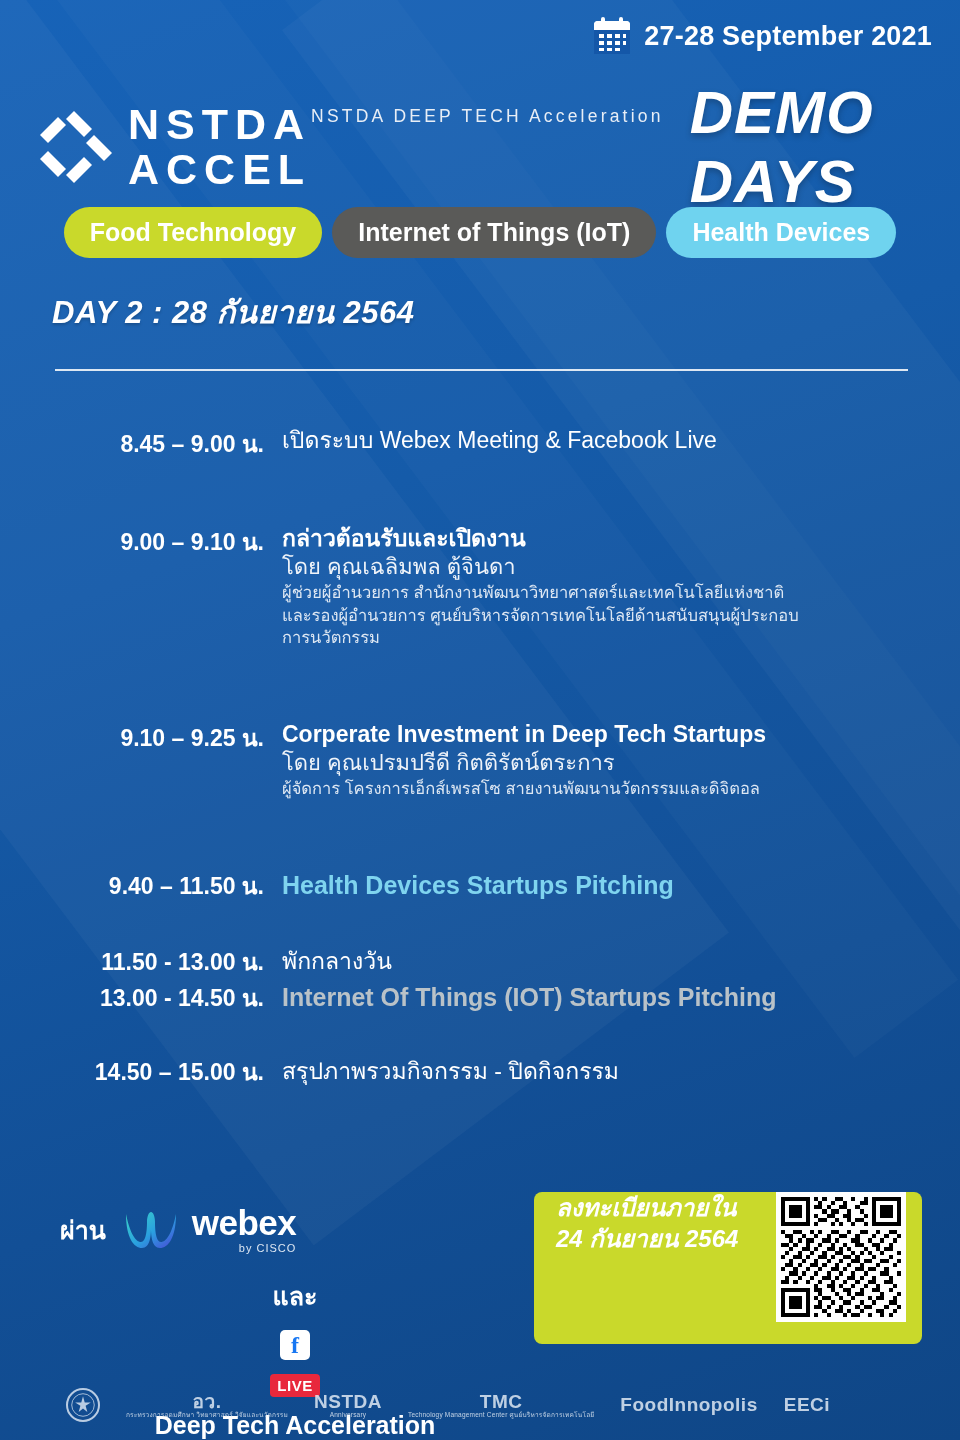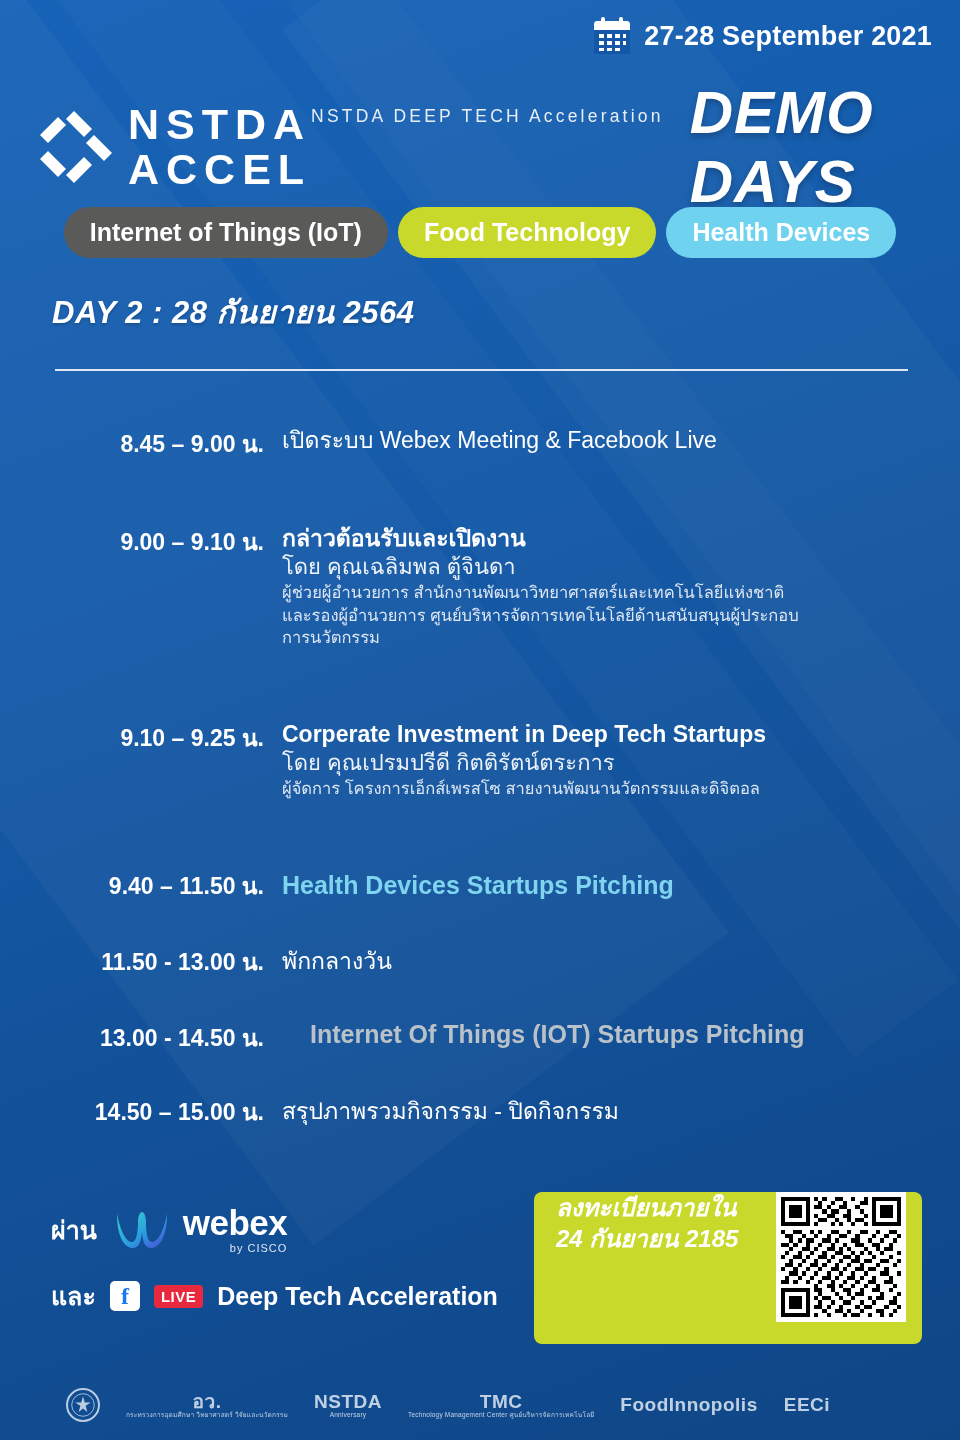--- a/index.html
+++ b/index.html
@@ -105,29 +105,29 @@
     color: #dde7f3; font-size: 16.5px; line-height: 1.35;
   }
   .accent-blue { color: #7fd4ef; font-weight: bold; font-size: 25px; }
   .accent-grey { color: #b9c2c8; font-weight: bold; font-size: 25px; }
 
   .r1 { margin-top: 18px; }
   .r2 { margin-top: 62px; }
   .r3 { margin-top: 72px; }
   .r4 { margin-top: 68px; align-items: center; }
   .r5 { margin-top: 40px; align-items: center; }
-  .r6 { margin-top: 40px; align-items: flex-start; gap: 28px; }
+  .r6 { align-items: center; }
   .r7 { margin-top: 38px; align-items: center; }
 
   
   .broadcast {
-    position: absolute; left: 51px; top: 1205px; width: 470px; z-index: 5;
+    position: absolute; left: 60px; top: 1205px; width: 470px; z-index: 5;
   }
   .bc-line { display: flex; align-items: center; gap: 14px; }
-  .bc-line2 { display: flex; align-items: center; gap: 14px; margin-top: 22px; }
+  .bc-line2 { display: flex; align-items: center; gap: 14px; margin-top: 22px; flex-direction: column; }
   .bc-label { color: #ffffff; font-size: 25px; font-weight: bold; }
   .webex-logo { display: flex; align-items: center; gap: 10px; }
   .webex-mark { width: 62px; height: 44px; }
   .webex-text { display: flex; flex-direction: column; line-height: 1; }
   .webex-word { color: #ffffff; font-size: 35px; font-weight: bold; letter-spacing: -0.5px; }
   .webex-cisco { color: #dde7f3; font-size: 11px; letter-spacing: 1px; align-self: flex-end; margin-top: 3px; }
   .fb-badge {
     width: 30px; height: 30px; border-radius: 5px; background: #ffffff;
     display: flex; align-items: center; justify-content: center;
     color: #1877f2; font-weight: bold; font-size: 24px; font-family: "Liberation Serif", serif;
@@ -211,22 +211,22 @@
       </svg>
     </span>
     <span class="brand">
       <span class="brand-main">NSTDA ACCEL</span>
       <span class="brand-sub">NSTDA DEEP TECH Acceleration</span>
     </span>
     <span class="demo-days">DEMO DAYS</span>
   </div>
 
   <div class="pills">
+    <div class="pill pill-food">Food Technology</div>
     <div class="pill pill-iot">Internet of Things (IoT)</div>
-    <div class="pill pill-food">Food Technology</div>
     <div class="pill pill-health">Health Devices</div>
   </div>
 
   <div class="day-title">DAY 2 : 28 กันยายน 2564</div>
   <div class="rule"></div>
 
   <div class="schedule">
 
     <div class="row r1">
       <div class="time">8.45 – 9.00 น.</div>
@@ -309,21 +309,21 @@
       <span class="bc-label">และ</span>
       <span class="fb-badge">f</span>
       <span class="live-badge">LIVE</span>
       <span class="fb-page">Deep Tech Acceleration</span>
     </div>
   </div>
 
   <div class="register">
     <div class="reg-text">
       <div>ลงทะเบียนภายใน</div>
-      <div>24 กันยายน 2185</div>
+      <div>24 กันยายน 2564</div>
     </div>
     <div class="qr">
       <svg viewBox="0 0 29 29" width="120" height="120" shape-rendering="crispEdges">
         <rect width="29" height="29" fill="#ffffff"></rect>
         <g fill="#000000">
           <rect x="0" y="0" width="7" height="1"></rect>
             <rect x="0" y="6" width="7" height="1"></rect>
           <rect x="0" y="0" width="1" height="7"></rect>
             <rect x="6" y="0" width="1" height="7"></rect>
           <rect x="2" y="2" width="3" height="3"></rect>

